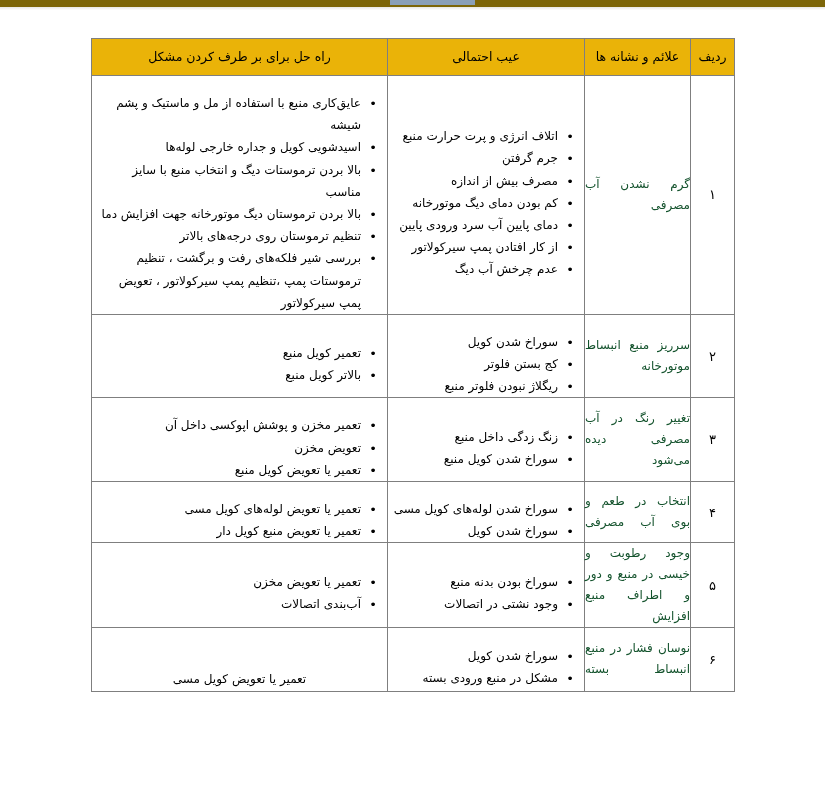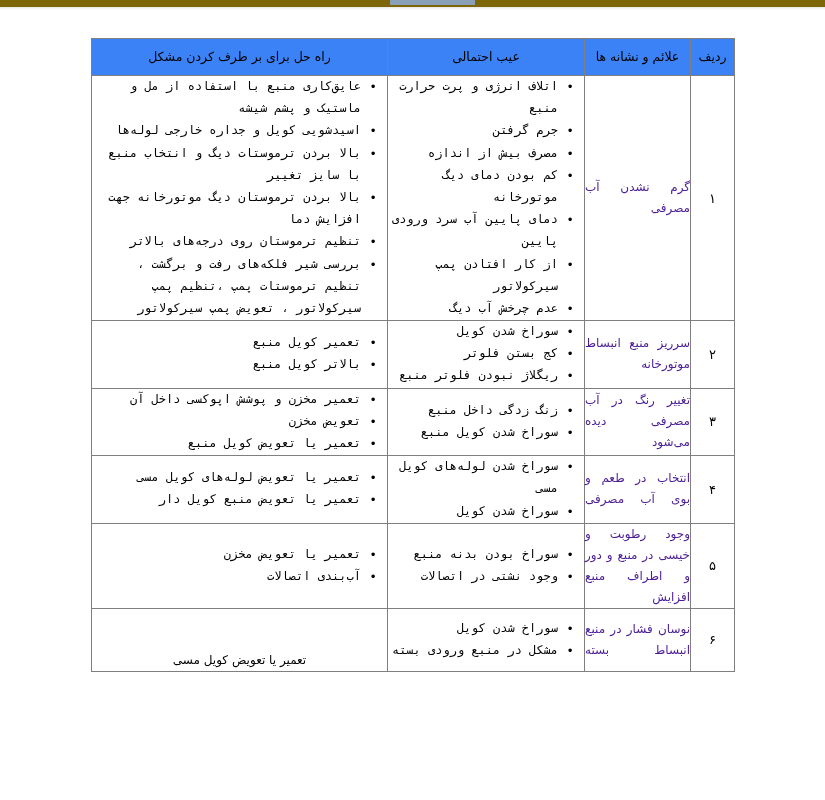--- a/index.html
+++ b/index.html
@@ -52,21 +52,21 @@
     border-collapse: collapse;
     table-layout: fixed;
     direction: rtl;
   }
   table.tbl td, table.tbl th {
     border: 1px solid #7f7f7f;
     vertical-align: middle;
     padding: 0;
   }
   thead th {
-    background: #3b82f6;
+    background: #eab308;
     border: 1px solid #55606d;
     height: 36px;
     font-weight: normal;
     font-size: 12.5px;
     color: #000;
     text-align: center;
     line-height: 1.3;
   }
 
   
@@ -77,38 +77,37 @@
 
   
   td.radif {
     text-align: center;
     font-size: 13px;
     color: #000;
   }
   td.sym {
     font-size: 12px;
     line-height: 1.75;
-    color: #4c1d95;
+    color: #14532d;
     padding: 4px 6px 4px 6px;
     text-align: justify;
     text-align-last: justify;
   }
   td.sym.center-v { vertical-align: middle; }
   td.fault, td.sol {
     font-size: 12px;
     color: #000;
     padding: 6px 4px;
   }
   td.sol { padding-left: 8px; }
 
   ul.blist {
     margin: 0;
-    padding: 0 26px 0 2px;
+    padding: 16px 26px 0 2px;
     list-style: none;
-    font-family: Liberation Mono, monospace;
   }
   ul.blist > li {
     position: relative;
     line-height: 1.85;
     text-align: right;
   }
   ul.blist > li::before {
     content: "\2022";
     position: absolute;
     right: -16px;
@@ -161,21 +160,21 @@
             <li>کم بودن دمای دیگ موتورخانه</li>
             <li>دمای پایین آب سرد ورودی پایین</li>
             <li>از کار افتادن پمپ سیرکولاتور</li>
             <li>عدم چرخش آب دیگ</li>
           </ul>
         </td>
         <td class="sol">
           <ul class="blist">
             <li>عایق‌کاری منبع با استفاده از مل و ماستیک و پشم شیشه</li>
             <li>اسیدشویی کویل و جداره خارجی لوله‌ها</li>
-            <li>بالا بردن ترموستات دیگ و انتخاب منبع با سایز تغییر</li>
+            <li>بالا بردن ترموستات دیگ و انتخاب منبع با سایز مناسب</li>
             <li>بالا بردن ترموستان دیگ موتورخانه جهت افزایش دما</li>
             <li>تنظیم ترموستان روی درجه‌های بالاتر</li>
             <li>بررسی شیر فلکه‌های رفت و برگشت ، تنظیم ترموستات پمپ ،تنظیم پمپ سیرکولاتور ، تعویض پمپ سیرکولاتور</li>
           </ul>
         </td>
       </tr>
 
       <tr>
         <td class="radif">۲</td>
         <td class="sym center-v">سرریز منبع انبساط موتورخانه</td>

